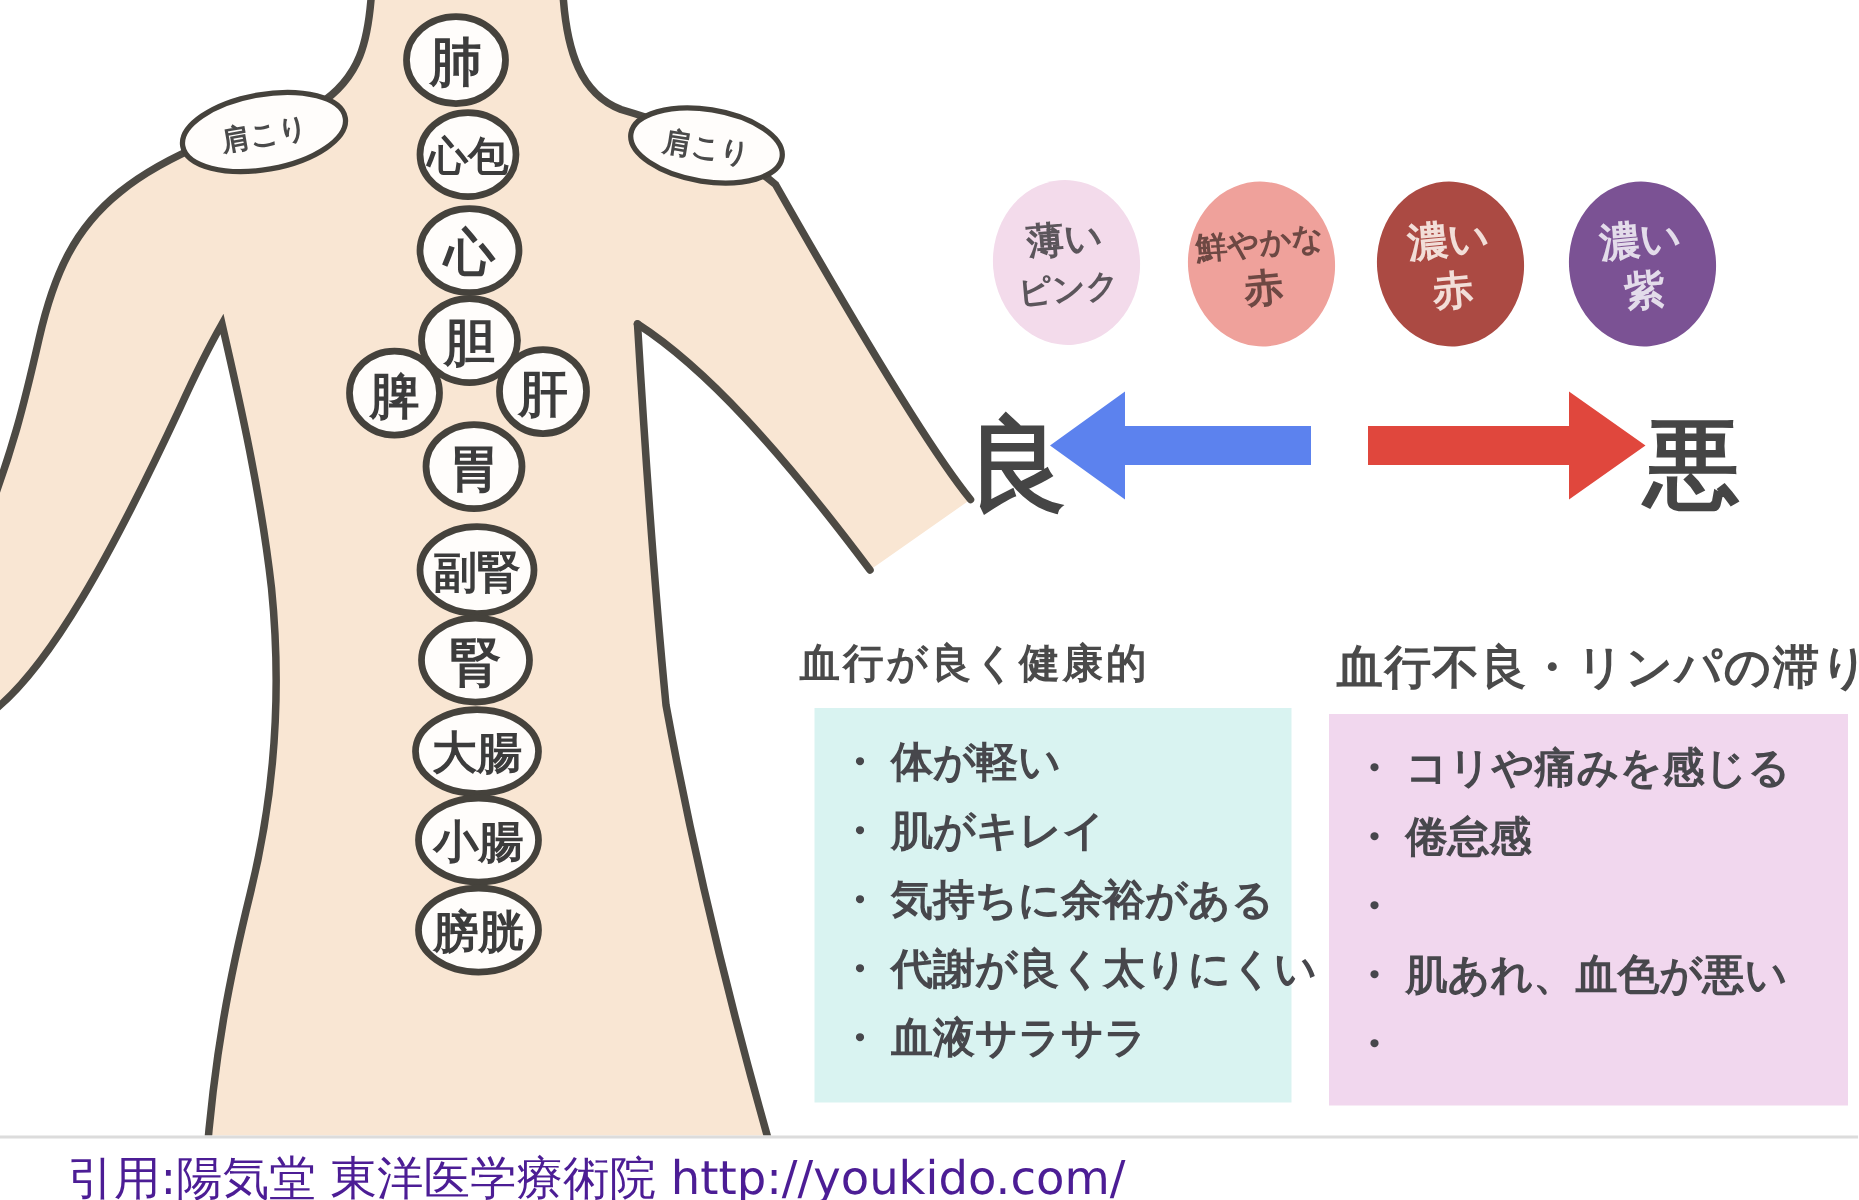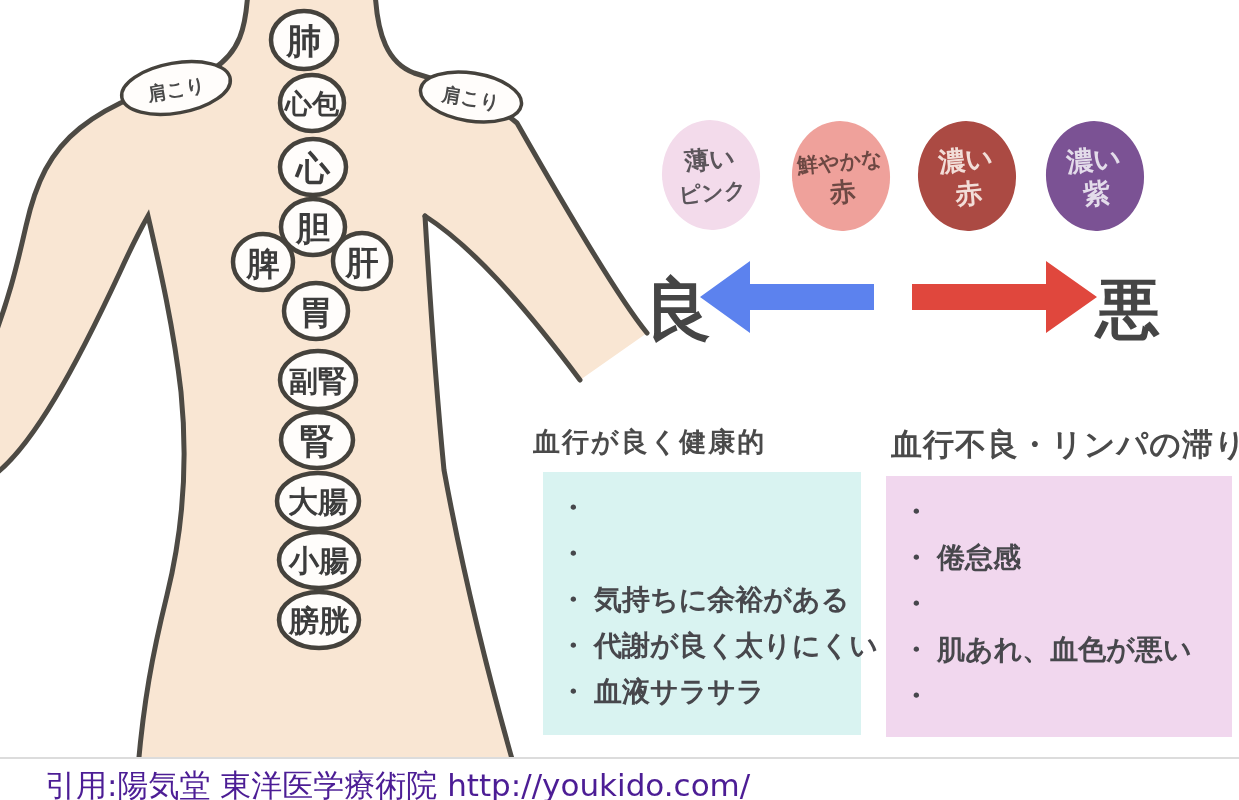--- a/index.html
+++ b/index.html
@@ -136,42 +136,45 @@
       <polygon points="700,297 750,261 750,284 874,284 874,310 750,310 750,333" fill="#5c82ee"></polygon>
       <polygon points="912,284 1046,284 1046,261 1097,297 1046,333 1046,310 912,310" fill="#e0473d"></polygon>
       <text class="scale-kanji" x="1128" y="331" font-size="64">悪</text>
     </g>
   </svg>
 
   <div class="heading" style="left:533px;top:424px;font-size:27px;">血行が良く健康的</div>
   <div class="info-box" style="left:543px;top:472px;width:318px;height:263px;background:#d9f3f1;">
     <div class="info-row">
       <span class="bullet">・</span>
+      <span>体が軽い</span>
     </div>
     <div class="info-row">
       <span class="bullet">・</span>
+      <span>肌がキレイ</span>
     </div>
     <div class="info-row">
       <span class="bullet">・</span>
       <span>気持ちに余裕がある</span>
     </div>
     <div class="info-row">
       <span class="bullet">・</span>
       <span>代謝が良く太りにくい</span>
     </div>
     <div class="info-row">
       <span class="bullet">・</span>
       <span>血液サラサラ</span>
     </div>
   </div>
 
   <div class="heading" style="left:891px;top:424px;font-size:31px;letter-spacing:1px;">血行不良・リンパの滞り</div>
   <div class="info-box" style="left:886px;top:476px;width:346px;height:261px;background:#f1d7ee;">
     <div class="info-row">
       <span class="bullet">・</span>
+      <span>コリや痛みを感じる</span>
     </div>
     <div class="info-row">
       <span class="bullet">・</span>
       <span>倦怠感</span>
     </div>
     <div class="info-row">
       <span class="bullet">・</span>
     </div>
     <div class="info-row">
       <span class="bullet">・</span>

